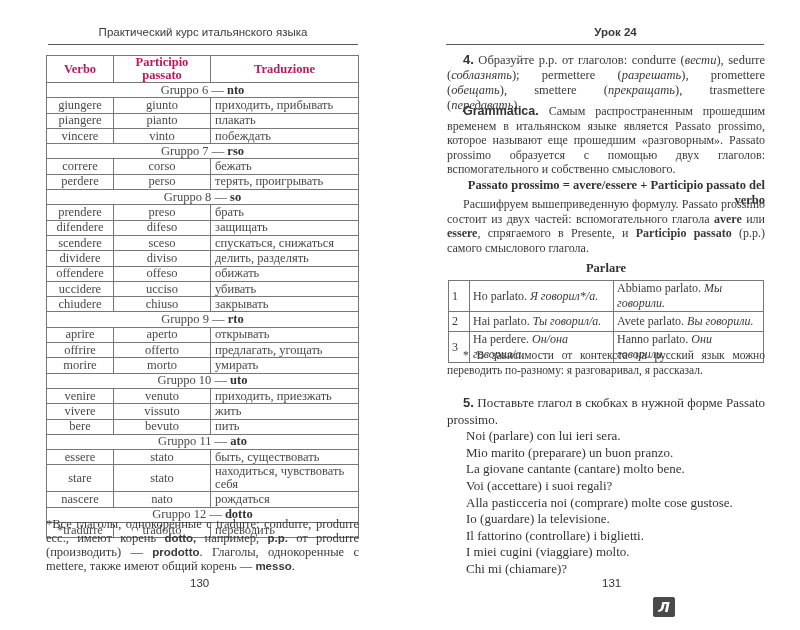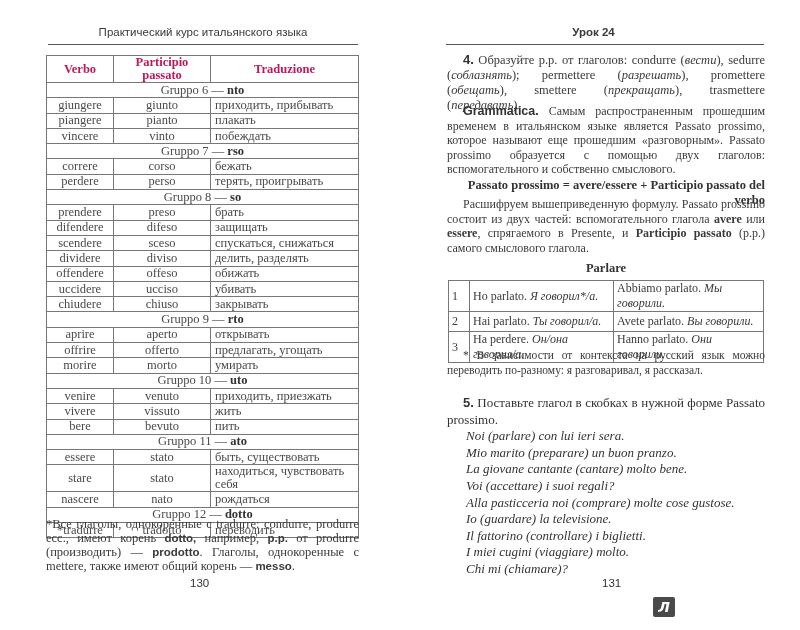--- a/index.html
+++ b/index.html
@@ -9,21 +9,21 @@
   }
   .page { position: absolute; top: 0; height: 630px; }
   #page-left { left: 0; width: 400px; }
   #page-right { left: 400px; width: 400px; }
 
   .running-head {
     position: absolute; top: 26px; font-family: "Liberation Sans", sans-serif;
     font-size: 11.5px; color: #3a3a3a; text-align: center;
   }
   #page-left .running-head { left: 48px; width: 310px; }
-  #page-right .running-head { left: 36px; width: 315px; font-weight: bold; }
+  #page-right .running-head { left: 58px; width: 315px; font-weight: bold; }
   .head-rule { position: absolute; top: 44px; height: 1px; background: #555; }
   #page-left .head-rule { left: 48px; width: 310px; }
   #page-right .head-rule { left: 46px; width: 318px; }
 
   
   table.verbs {
     position: absolute; left: 46px; top: 55px; width: 313px;
     border-collapse: collapse; font-size: 12.5px; color: #4a4a4a;
   }
   table.verbs td, table.verbs th { border: 1px solid #777; padding: 0 4px; height: 14.3px; line-height: 13px; }
@@ -54,21 +54,21 @@
   .formula { position: absolute; left: 47px; width: 318px; top: 178px; text-align: right; font-weight: bold; font-size: 12.5px; color: #333; }
   .parlare-title { position: absolute; left: 47px; width: 318px; top: 261px; text-align: center; font-weight: bold; font-size: 12.5px; color: #333; }
   table.conj {
     position: absolute; left: 48px; top: 280px; width: 316px; border-collapse: collapse;
     font-size: 12px; color: #3a3a3a;
   }
   table.conj td { border: 1px solid #777; height: 19px; padding: 0 3px; }
   table.conj td.n { width: 14px; }
   .exercise { position: absolute; left: 47px; top: 395px; width: 318px; font-size: 13px; line-height: 16.6px; color: #333; }
   .exercise .head { text-align: justify; text-indent: 16px; }
-  .exercise .item { padding-left: 19px; font-style: italic; }
+  .exercise .item { padding-left: 19px; }
   .logo-badge {
     position: absolute; left: 653px; top: 597px; width: 22px; height: 20px; background: #4a4a4a;
     border-radius: 2px; color: #fff; font-family: "DejaVu Sans", sans-serif; font-style: italic; font-weight: bold;
     font-size: 14px; line-height: 20px; text-align: center;
   }
 </style>
 </head>
 <body>
 
 <div class="page" id="page-left">

